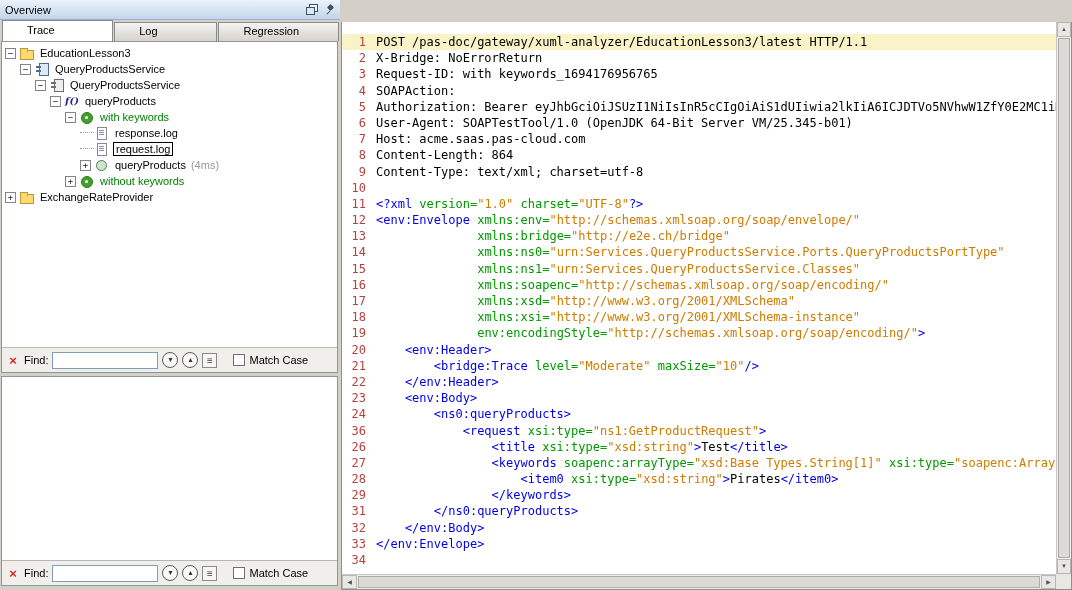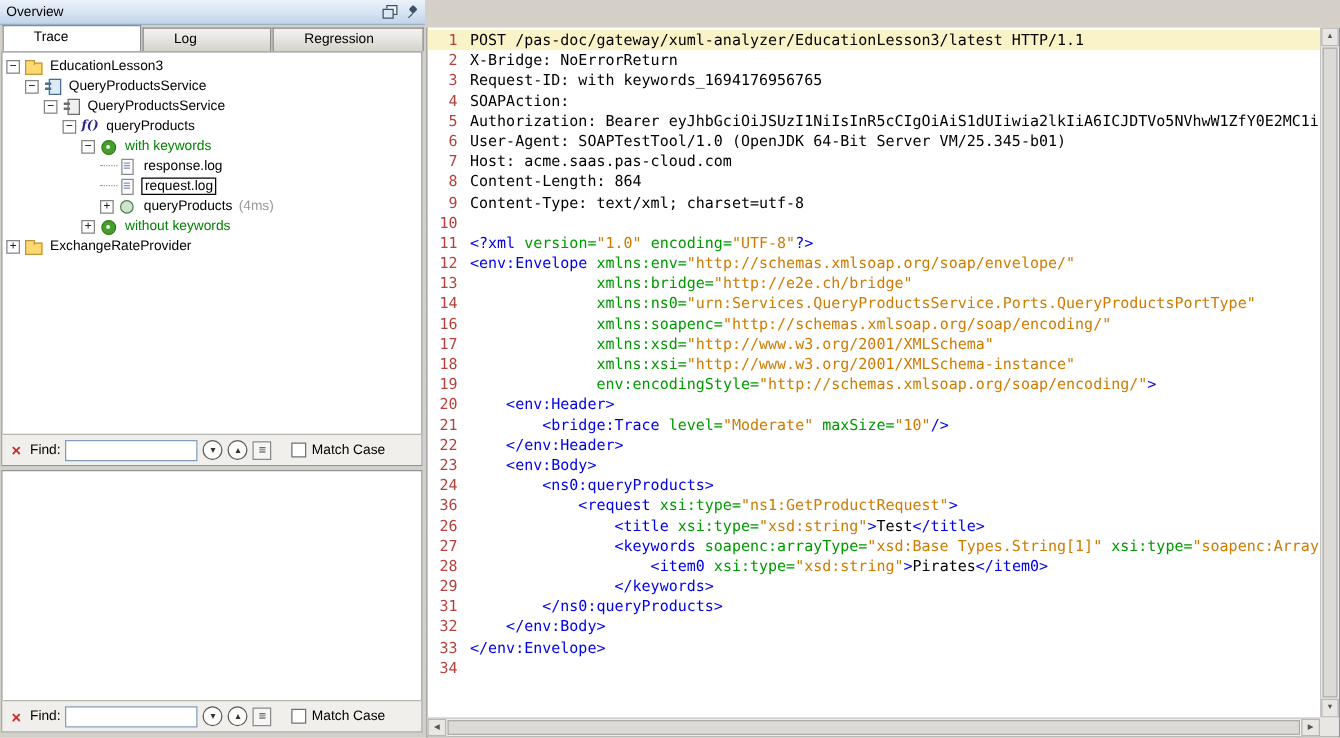--- a/index.html
+++ b/index.html
@@ -65,21 +65,21 @@
   .rtab-row{position:absolute;left:0;top:0;right:0;height:22px;background:#e8e6e2;display:flex;align-items:flex-end;padding-left:4px;border-bottom:1px solid #979797;box-sizing:border-box;margin-top:36px;}
   .rtab{height:19px;line-height:18px;padding:0 9px;border:1px solid #979797;border-bottom:none;
         background:linear-gradient(#f2f1ef,#dcd9d4);margin-right:1px;display:flex;align-items:center;gap:6px;cursor:default;}
   .rtab.active{background:#fff;height:21px;margin-bottom:-1px;}
   .tab-close{font-size:10px;color:#333;width:12px;height:12px;line-height:10px;text-align:center;border:1px solid #a8a8a8;background:#f4f4f2;box-sizing:border-box;}
 
   .editor-box{position:absolute;left:0;top:22px;right:0;bottom:0;background:#fff;border:1px solid #8f8f8f;border-top:none;box-sizing:border-box;}
   .code-view{position:absolute;left:0;top:0;right:15px;bottom:15px;overflow:hidden;
              font:12px/16.2px "DejaVu Sans Mono",monospace;padding-top:2px;}
   .code-line{height:16.2px;white-space:pre;}
-  .code-line.hl{background:var(--c-current-line-bg,#fbf3c8);}
+  .code-line.hl{background:var(--c-current-line-bg,#fbf3c8);margin-top:10px;}
   .ln{display:inline-block;width:24px;text-align:right;padding-right:10px;color:var(--c-line-number,#b5413d);}
   .tok-p{color:var(--c-plain,#000);}
   .tok-t{color:var(--c-tag,#0000e6);}
   .tok-a{color:var(--c-attr,#009900);}
   .tok-v{color:var(--c-value,#ce7b00);}
 
   .vscroll{position:absolute;top:0;right:0;bottom:15px;width:15px;background:#f0efed;border-left:1px solid #c9c7c3;box-sizing:border-box;}
   .arr{position:absolute;left:0;width:14px;height:15px;background:#e9e7e3;border:1px solid #b9b7b2;box-sizing:border-box;
        font-size:6px;color:#555;text-align:center;line-height:13px;}
   .arr.up{top:0;}
@@ -213,24 +213,25 @@
           <div class="code-line hl"><span class="ln">1</span><span class="lc"><span class="tok-p">POST /pas-doc/gateway/xuml-analyzer/EducationLesson3/latest HTTP/1.1</span></span></div>
           <div class="code-line"><span class="ln">2</span><span class="lc"><span class="tok-p">X-Bridge: NoErrorReturn</span></span></div>
           <div class="code-line"><span class="ln">3</span><span class="lc"><span class="tok-p">Request-ID: with keywords_1694176956765</span></span></div>
           <div class="code-line"><span class="ln">4</span><span class="lc"><span class="tok-p">SOAPAction:</span></span></div>
           <div class="code-line"><span class="ln">5</span><span class="lc"><span class="tok-p">Authorization: Bearer eyJhbGciOiJSUzI1NiIsInR5cCIgOiAiS1dUIiwia2lkIiA6ICJDTVo5NVhwW1ZfY0E2MC1iNzI4</span></span></div>
           <div class="code-line"><span class="ln">6</span><span class="lc"><span class="tok-p">User-Agent: SOAPTestTool/1.0 (OpenJDK 64-Bit Server VM/25.345-b01)</span></span></div>
           <div class="code-line"><span class="ln">7</span><span class="lc"><span class="tok-p">Host: acme.saas.pas-cloud.com</span></span></div>
           <div class="code-line"><span class="ln">8</span><span class="lc"><span class="tok-p">Content-Length: 864</span></span></div>
           <div class="code-line"><span class="ln">9</span><span class="lc"><span class="tok-p">Content-Type: text/xml; charset=utf-8</span></span></div>
           <div class="code-line"><span class="ln">10</span><span class="lc"></span></div>
-          <div class="code-line"><span class="ln">11</span><span class="lc"><span class="tok-t">&lt;?xml </span><span class="tok-a">version=</span><span class="tok-v">"1.0"</span><span class="tok-p"> </span><span class="tok-a">encoding=</span><span class="tok-v">"UTF-8"</span><span class="tok-t">?&gt;</span></span></div>
+          <div class="code-line"><span class="ln">11</span><span class="lc"><span class="tok-t">&lt;?xml </span><span class="tok-a">version=</span><span class="tok-v">"1.0"</span><span class="tok-p"> </span><span class="tok-a">charset=</span><span class="tok-v">"UTF-8"</span><span class="tok-t">?&gt;</span></span></div>
           <div class="code-line"><span class="ln">12</span><span class="lc"><span class="tok-t">&lt;env:Envelope </span><span class="tok-a">xmlns:env=</span><span class="tok-v">"http://schemas.xmlsoap.org/soap/envelope/"</span></span></div>
           <div class="code-line"><span class="ln">13</span><span class="lc"><span class="tok-p">              </span><span class="tok-a">xmlns:bridge=</span><span class="tok-v">"http://e2e.ch/bridge"</span></span></div>
           <div class="code-line"><span class="ln">14</span><span class="lc"><span class="tok-p">              </span><span class="tok-a">xmlns:ns0=</span><span class="tok-v">"urn:Services.QueryProductsService.Ports.QueryProductsPortType"</span></span></div>
+          <div class="code-line"><span class="ln">15</span><span class="lc"><span class="tok-p">              </span><span class="tok-a">xmlns:ns1=</span><span class="tok-v">"urn:Services.QueryProductsService.Classes"</span></span></div>
           <div class="code-line"><span class="ln">16</span><span class="lc"><span class="tok-p">              </span><span class="tok-a">xmlns:soapenc=</span><span class="tok-v">"http://schemas.xmlsoap.org/soap/encoding/"</span></span></div>
           <div class="code-line"><span class="ln">17</span><span class="lc"><span class="tok-p">              </span><span class="tok-a">xmlns:xsd=</span><span class="tok-v">"http://www.w3.org/2001/XMLSchema"</span></span></div>
           <div class="code-line"><span class="ln">18</span><span class="lc"><span class="tok-p">              </span><span class="tok-a">xmlns:xsi=</span><span class="tok-v">"http://www.w3.org/2001/XMLSchema-instance"</span></span></div>
           <div class="code-line"><span class="ln">19</span><span class="lc"><span class="tok-p">              </span><span class="tok-a">env:encodingStyle=</span><span class="tok-v">"http://schemas.xmlsoap.org/soap/encoding/"</span><span class="tok-t">&gt;</span></span></div>
           <div class="code-line"><span class="ln">20</span><span class="lc"><span class="tok-t">    &lt;env:Header&gt;</span></span></div>
           <div class="code-line"><span class="ln">21</span><span class="lc"><span class="tok-t">        &lt;bridge:Trace </span><span class="tok-a">level=</span><span class="tok-v">"Moderate"</span><span class="tok-p"> </span><span class="tok-a">maxSize=</span><span class="tok-v">"10"</span><span class="tok-t">/&gt;</span></span></div>
           <div class="code-line"><span class="ln">22</span><span class="lc"><span class="tok-t">    &lt;/env:Header&gt;</span></span></div>
           <div class="code-line"><span class="ln">23</span><span class="lc"><span class="tok-t">    &lt;env:Body&gt;</span></span></div>
           <div class="code-line"><span class="ln">24</span><span class="lc"><span class="tok-t">        &lt;ns0:queryProducts&gt;</span></span></div>
           <div class="code-line"><span class="ln">36</span><span class="lc"><span class="tok-t">            &lt;request </span><span class="tok-a">xsi:type=</span><span class="tok-v">"ns1:GetProductRequest"</span><span class="tok-t">&gt;</span></span></div>

